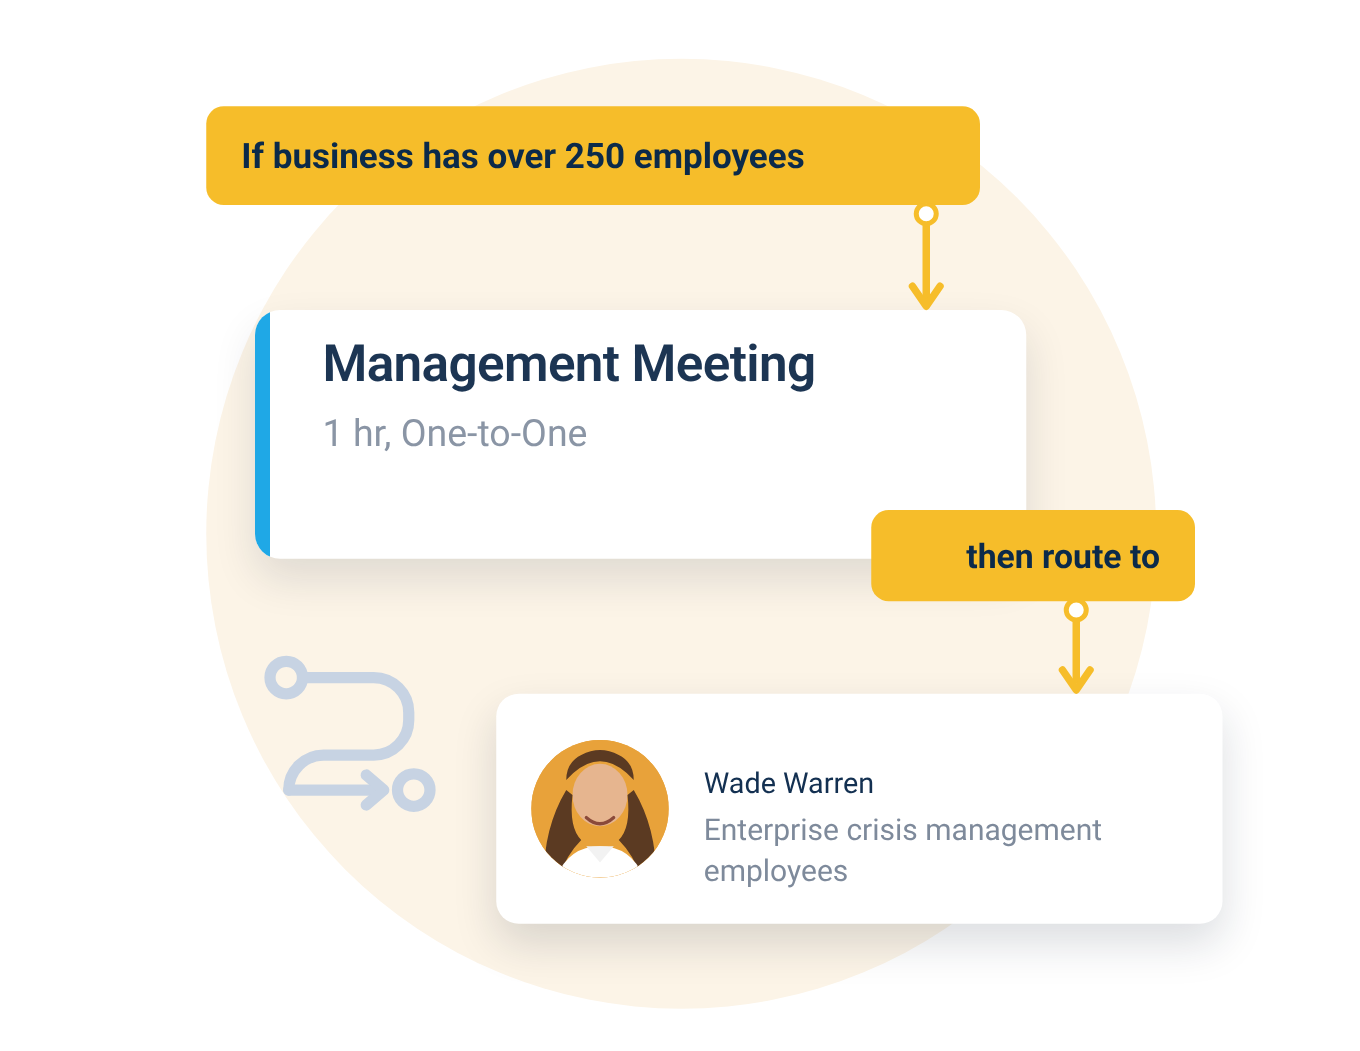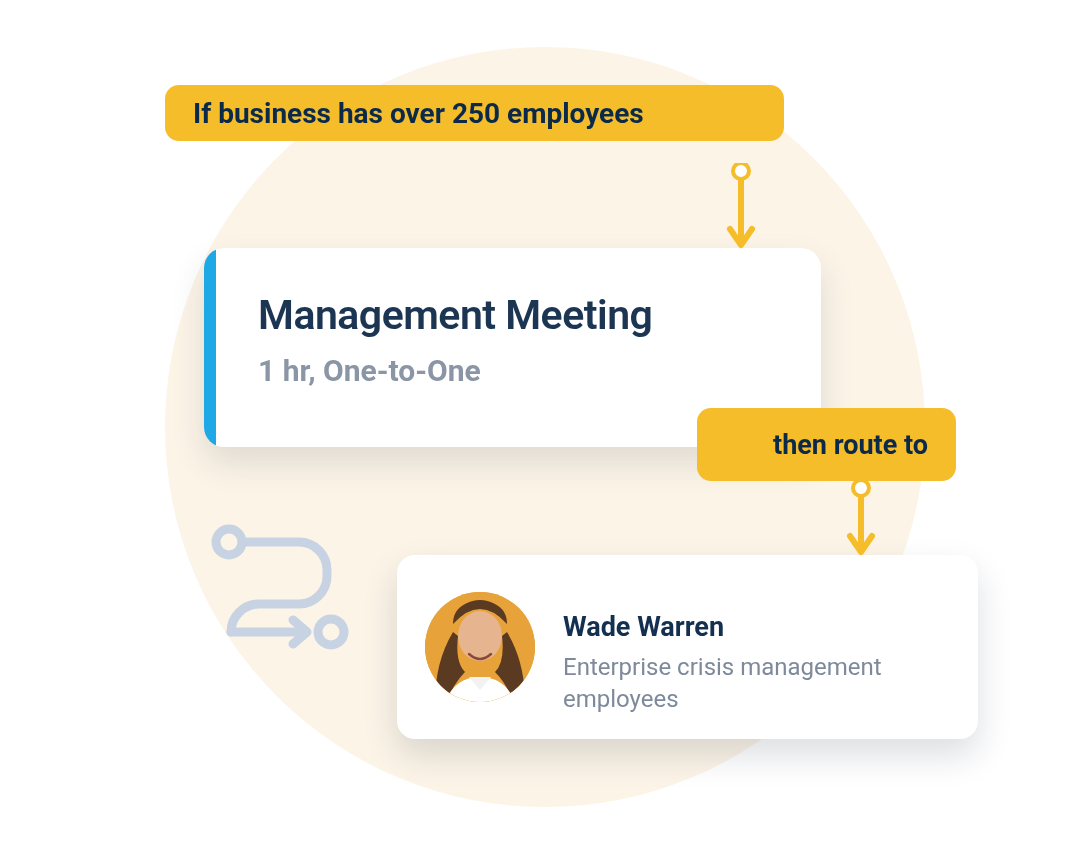--- a/index.html
+++ b/index.html
@@ -32,21 +32,21 @@
     font-weight: 700;
     border-radius: 14px;
     display: flex;
     align-items: center;
     padding: 0 28px;
   }
   .tag-condition {
     left: 165px;
     top: 85px;
     width: 619px;
-    height: 56px;
+    height: 79px;
     font-size: 28px;
   }
   .tag-route {
     left: 697px;
     top: 408px;
     width: 259px;
     height: 73px;
     font-size: 27px;
     justify-content: flex-end;
   }
@@ -68,32 +68,31 @@
     display: flex;
     overflow: hidden;
   }
   .meeting-accent {
     width: 12px;
     background: #1FA8E6;
     flex-shrink: 0;
   }
   .meeting-body {
     padding: 20px 40px 0 42px;
-    margin-top: 23px;
   }
   .meeting-title {
     font-size: 41px;
     font-weight: 600;
     color: #1C3553;
     letter-spacing: -0.5px;
   }
   .meeting-sub {
     margin-top: 14px;
     font-size: 30px;
-    font-weight: 700;
+    font-weight: 400;
     color: #8A95A5;
   }
   .route-icon {
     position: absolute;
     left: 203px;
     top: 520px;
     width: 160px;
     height: 140px;
   }
   .person-card {
@@ -115,22 +114,22 @@
     border-radius: 50%;
     flex-shrink: 0;
     overflow: hidden;
     background: #E8A23A;
   }
   .person-text {
     margin-left: 28px;
     flex: 1;
   }
   .person-name {
-    font-size: 27px;
-    font-weight: 700;
+    font-size: 23px;
+    font-weight: 400;
     color: #133051;
     margin-top: 32px;
   }
   .person-role {
     margin-top: 8px;
     font-size: 24px;
     font-weight: 400;
     color: #7E8A9B;
     line-height: 1.35;
   }

